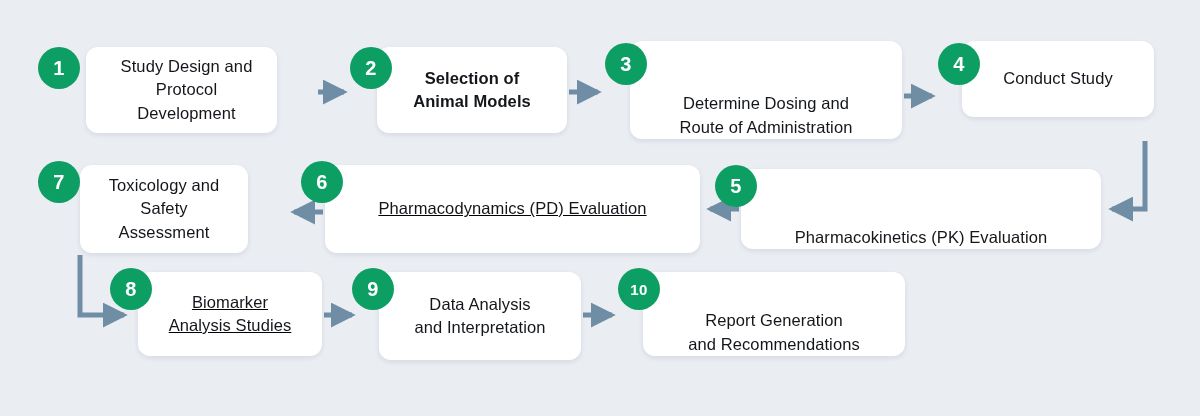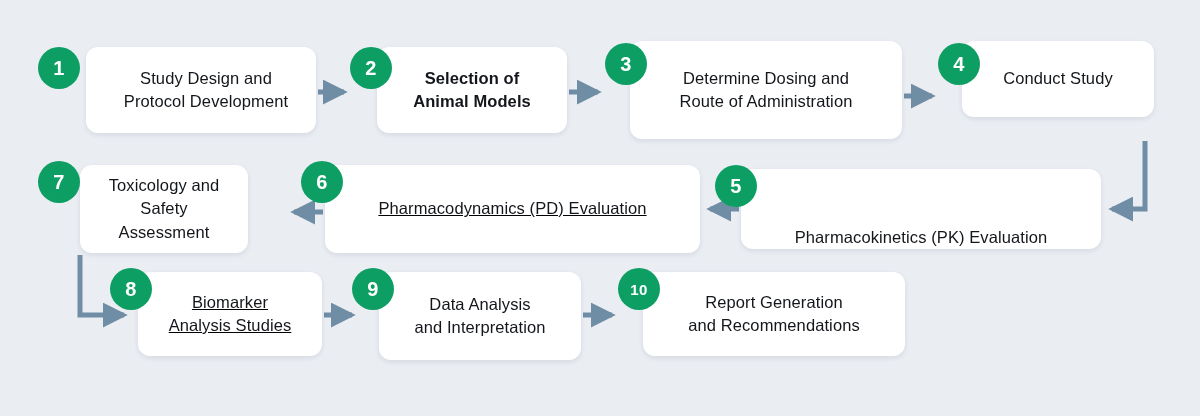--- a/index.html
+++ b/index.html
@@ -97,31 +97,31 @@
       <line x1="323" y1="212" x2="294" y2="212" marker-end="url(#arrow-r)"></line>
 
       <path d="M 80 255 L 80 315 L 124 315" marker-end="url(#arrow-r)"></path>
 
       <line x1="324" y1="315" x2="352" y2="315" marker-end="url(#arrow-r)"></line>
 
       <line x1="583" y1="315" x2="612" y2="315" marker-end="url(#arrow-r)"></line>
     </g>
   </svg>
 
-  <div class="node" style="left:86px; top:47px; width:230px; height:86px;padding-left:10px;">
+  <div class="node" style="left:86px; top:47px; width:191px; height:86px;padding-left:10px;">
     <div class="node-label">Study Design and
 Protocol Development</div>
   </div>
 
   <div class="node" style="left:377px; top:47px; width:190px; height:86px;font-weight:bold;">
     <div class="node-label">Selection of
 Animal Models</div>
   </div>
 
-  <div class="node" style="left:630px; top:41px; width:272px; height:98px;">
+  <div class="node" style="left:630px; top:41px; width:272px; height:98px;align-items:flex-end;">
     <div class="node-label">Determine Dosing and
 Route of Administration</div>
   </div>
 
   <div class="node" style="left:962px; top:41px; width:192px; height:76px;">
     <div class="node-label">Conduct Study</div>
   </div>
 
   <div class="node" style="left:741px; top:169px; width:360px; height:80px;align-items:flex-end;">
     <div class="node-label">Pharmacokinetics (PK) Evaluation</div>
@@ -139,21 +139,21 @@
   <div class="node" style="left:138px; top:272px; width:184px; height:84px;text-decoration:underline;">
     <div class="node-label">Biomarker
 Analysis Studies</div>
   </div>
 
   <div class="node" style="left:379px; top:272px; width:202px; height:88px;">
     <div class="node-label">Data Analysis
 and Interpretation</div>
   </div>
 
-  <div class="node" style="left:643px; top:272px; width:262px; height:84px;">
+  <div class="node" style="left:643px; top:272px; width:262px; height:84px;align-items:flex-end;">
     <div class="node-label">Report Generation
 and Recommendations</div>
   </div>
 
   <div class="badge" style="left:38px; top:47px;">1</div>
   <div class="badge" style="left:350px; top:47px;">2</div>
   <div class="badge" style="left:605px; top:43px;">3</div>
   <div class="badge" style="left:938px; top:43px;">4</div>
   <div class="badge" style="left:715px; top:165px;">5</div>
   <div class="badge" style="left:301px; top:161px;">6</div>

